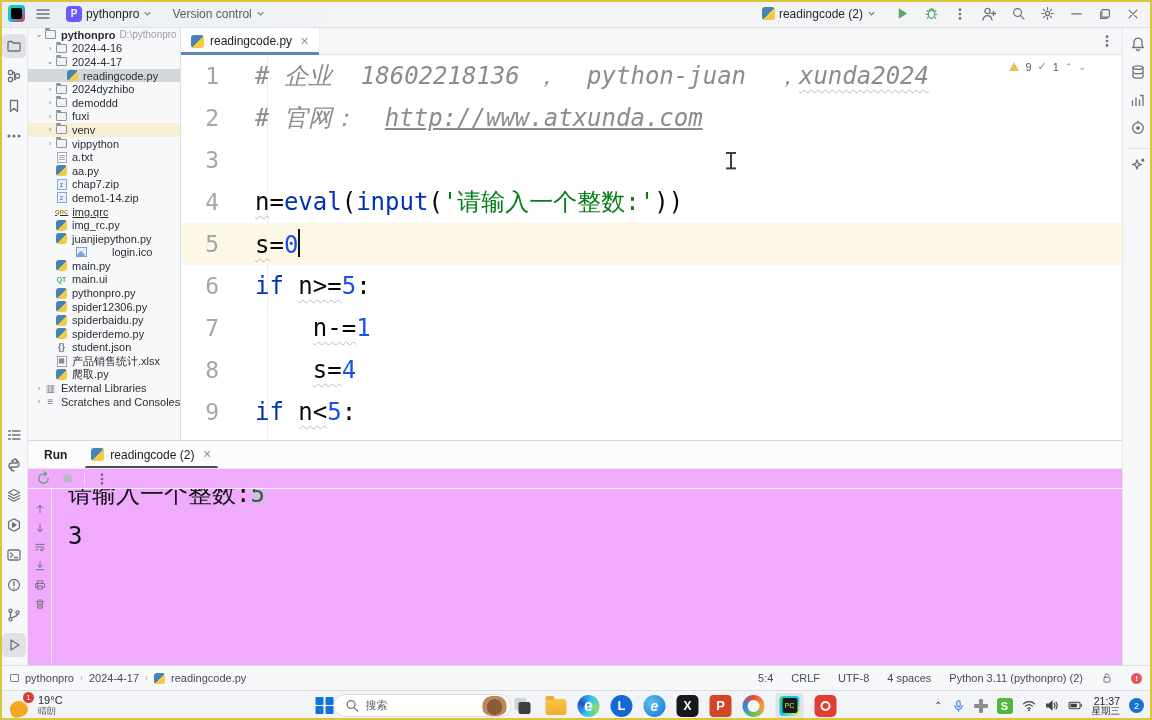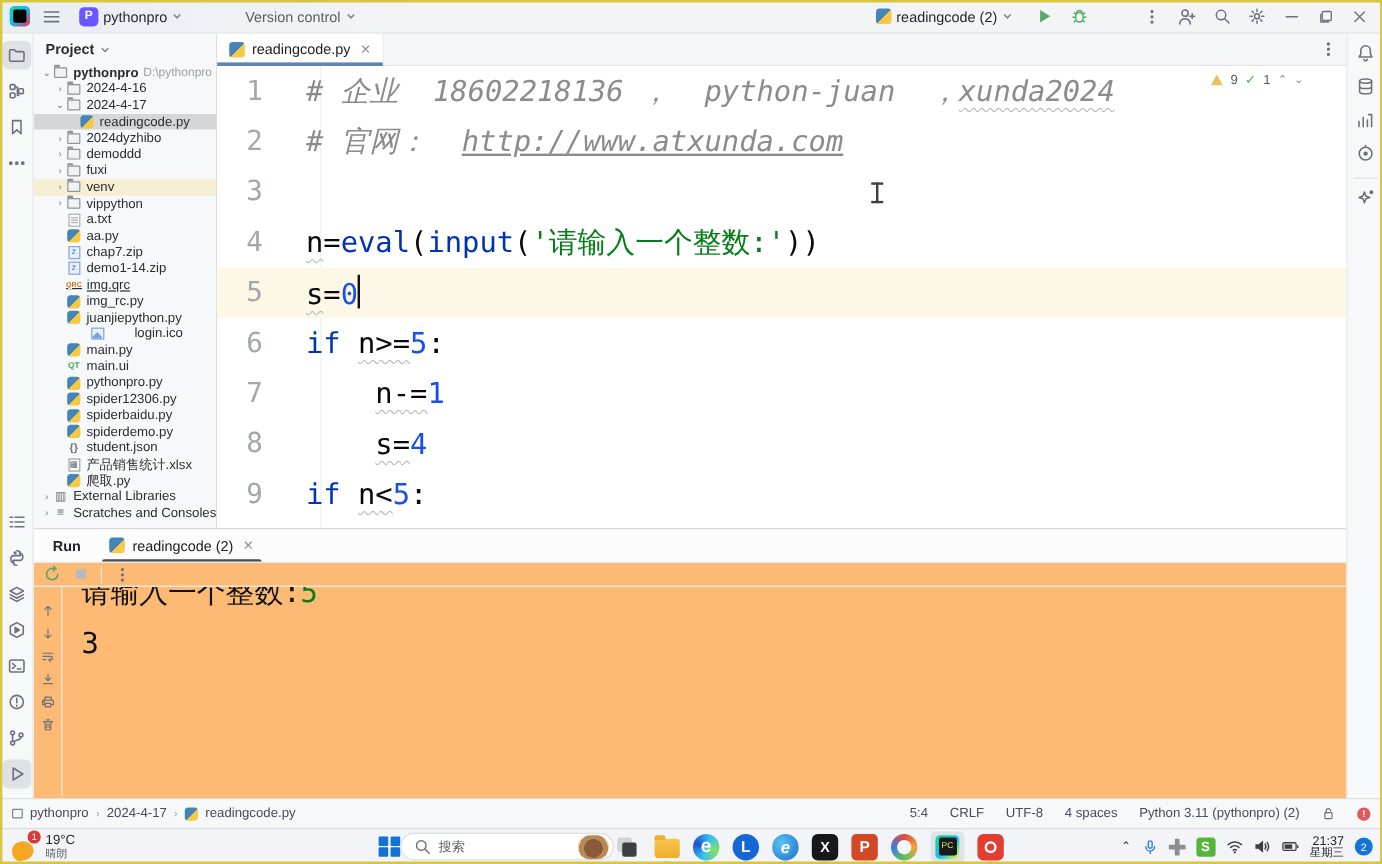--- a/index.html
+++ b/index.html
@@ -8,21 +8,21 @@
   .frame { position:absolute; inset:0; box-shadow: inset 0 0 0 2px #d9c63c; pointer-events:none; z-index:99; }
 
   
   #titlebar { position:absolute; left:0; top:0; width:1152px; height:28px; background:linear-gradient(90deg,#e9eef3 0%,#f2f4f6 30%,#f2f4f6 100%); border-bottom:1px solid #dfe1e4; display:flex; align-items:center; font-size:12px; color:#27282e; z-index:5; }
   .tb-left { display:flex; align-items:center; gap:10px; padding-left:8px; }
   .pycharm-logo { width:17px; height:17px; border-radius:4px; background:linear-gradient(135deg,#21d789 0%,#07c3f2 45%,#fe2857 100%); position:relative; }
   .pycharm-logo::after { content:""; position:absolute; inset:3px; background:#000; border-radius:2px; }
   .tb-btn { display:flex; align-items:center; gap:4px; padding:3px 5px; border-radius:4px; cursor:default; }
   .proj-badge { width:16px; height:16px; border-radius:4px; background:#6b57ff; color:#fff; font-size:10px; font-weight:bold; display:flex; align-items:center; justify-content:center; }
   .tb-right { margin-left:auto; display:flex; align-items:center; gap:14px; padding-right:12px; }
-  .muted { color:#5a5d63;margin-left:32px; }
+  .muted { color:#5a5d63; }
   .ico { display:inline-flex; align-items:center; justify-content:center; }
   .ico svg { display:block; }
   .gear-wrap { position:relative; }
 
   
   #leftstrip { position:absolute; left:0; top:28px; width:28px; height:637px; background:#f7f8fa; border-right:1px solid #e6e8ea; display:flex; flex-direction:column; align-items:center; z-index:4; }
   .strip-ic { width:24px; height:24px; border-radius:5px; display:flex; align-items:center; justify-content:center; margin-top:6px; color:#6c707e; }
   .strip-ic.active { background:#dfe1e5; }
   .strip-spacer { flex:1; }
 
@@ -79,21 +79,21 @@
   .ibeam { position:absolute; left:545px; top:124px; width:10px; height:17px; pointer-events:none; }
   .ibeam::before { content:""; position:absolute; left:4px; top:0; bottom:0; width:1.6px; background:#3c4046; }
   .ibeam::after { content:""; position:absolute; left:0; right:0; top:0; height:1.6px; background:#3c4046; box-shadow:0 15.4px 0 #3c4046; }
 
   
   #rightstrip { position:absolute; left:1122px; top:28px; width:30px; height:637px; background:#f7f8fa; border-left:1px solid #e6e8ea; display:flex; flex-direction:column; align-items:center; z-index:4; }
   .rs-ic { width:24px; height:24px; display:flex; align-items:center; justify-content:center; color:#6c707e; margin-top:4px; }
   .rs-div { width:20px; height:1px; background:#dfe1e4; margin-top:8px; }
 
   
-  #runpanel { position:absolute; left:28px; top:440px; width:1124px; height:225px; background:#fdba74; border-top:1px solid #d8dadd; }
+  #runpanel { position:absolute; left:28px; top:440px; width:1124px; height:225px; background:#f0abfc; border-top:1px solid #d8dadd; }
   .run-tabs { height:28px; display:flex; align-items:center; border-bottom:1px solid #e7e9eb; background:#fcfcfd; }
   .run-title { font-size:12px; font-weight:bold; color:#202124; padding:0 14px 0 16px; }
   .rtab { height:100%; display:flex; align-items:center; gap:6px; font-size:12px; color:#202124; padding:0 10px; position:relative; }
   .rtab .underline { position:absolute; left:4px; right:4px; bottom:0; height:2.5px; background:#4a4d52; border-radius:2px 2px 0 0; }
   .run-toolbar { height:20px; display:flex; align-items:center; gap:10px; padding-left:8px; border-bottom:1px solid #f0f1f3; color:#6c707e; }
   .rt-sep { width:1px; height:14px; background:#e2e4e7; }
   .console { position:relative; height:175px; display:flex; overflow:hidden; }
   .con-gutter { flex:0 0 24px; border-right:1px solid #e9ebed; display:flex; flex-direction:column; align-items:center; gap:7px; padding-top:14px; color:#85898f; }
   .con-body { flex:1; overflow:hidden; font-family:"DejaVu Sans Mono",monospace; font-size:24px; padding-left:16px; }
   .con-line { height:42px; line-height:42px; white-space:pre; color:#101114; }
@@ -325,28 +325,20 @@
       </span>
       <span class="strip-ic active">
         <svg width="16" height="16" viewBox="0 0 16 16" fill="none" stroke="#6c707e" stroke-width="1.3" stroke-linecap="round" stroke-linejoin="round">
           <path d="M5 3l8 5-8 5z"></path>
         </svg>
       </span>
     </div>
 </div>
 
 <div id="project">
-  <div class="proj-head">
-    <span>Project</span>
-    <span class="ico">
-        <svg width="9" height="9" viewBox="0 0 10 10" fill="none" stroke="#7d8188" stroke-width="1.4">
-          <path d="M2 3.5l3 3 3-3"></path>
-        </svg>
-      </span>
-  </div>
   <div class="tree" id="tree">
       <div class="tree-row" style="padding-left: 6px;">
         <span class="chev">⌄</span>
         <span class="t-ic">
           <span class="fold"></span>
         </span>
         <span class="lbl-b">pythonpro</span>
         <span class="lbl-suffix">D:\pythonpro</span>
       </div>
       <div class="tree-row" style="padding-left: 17px;">

